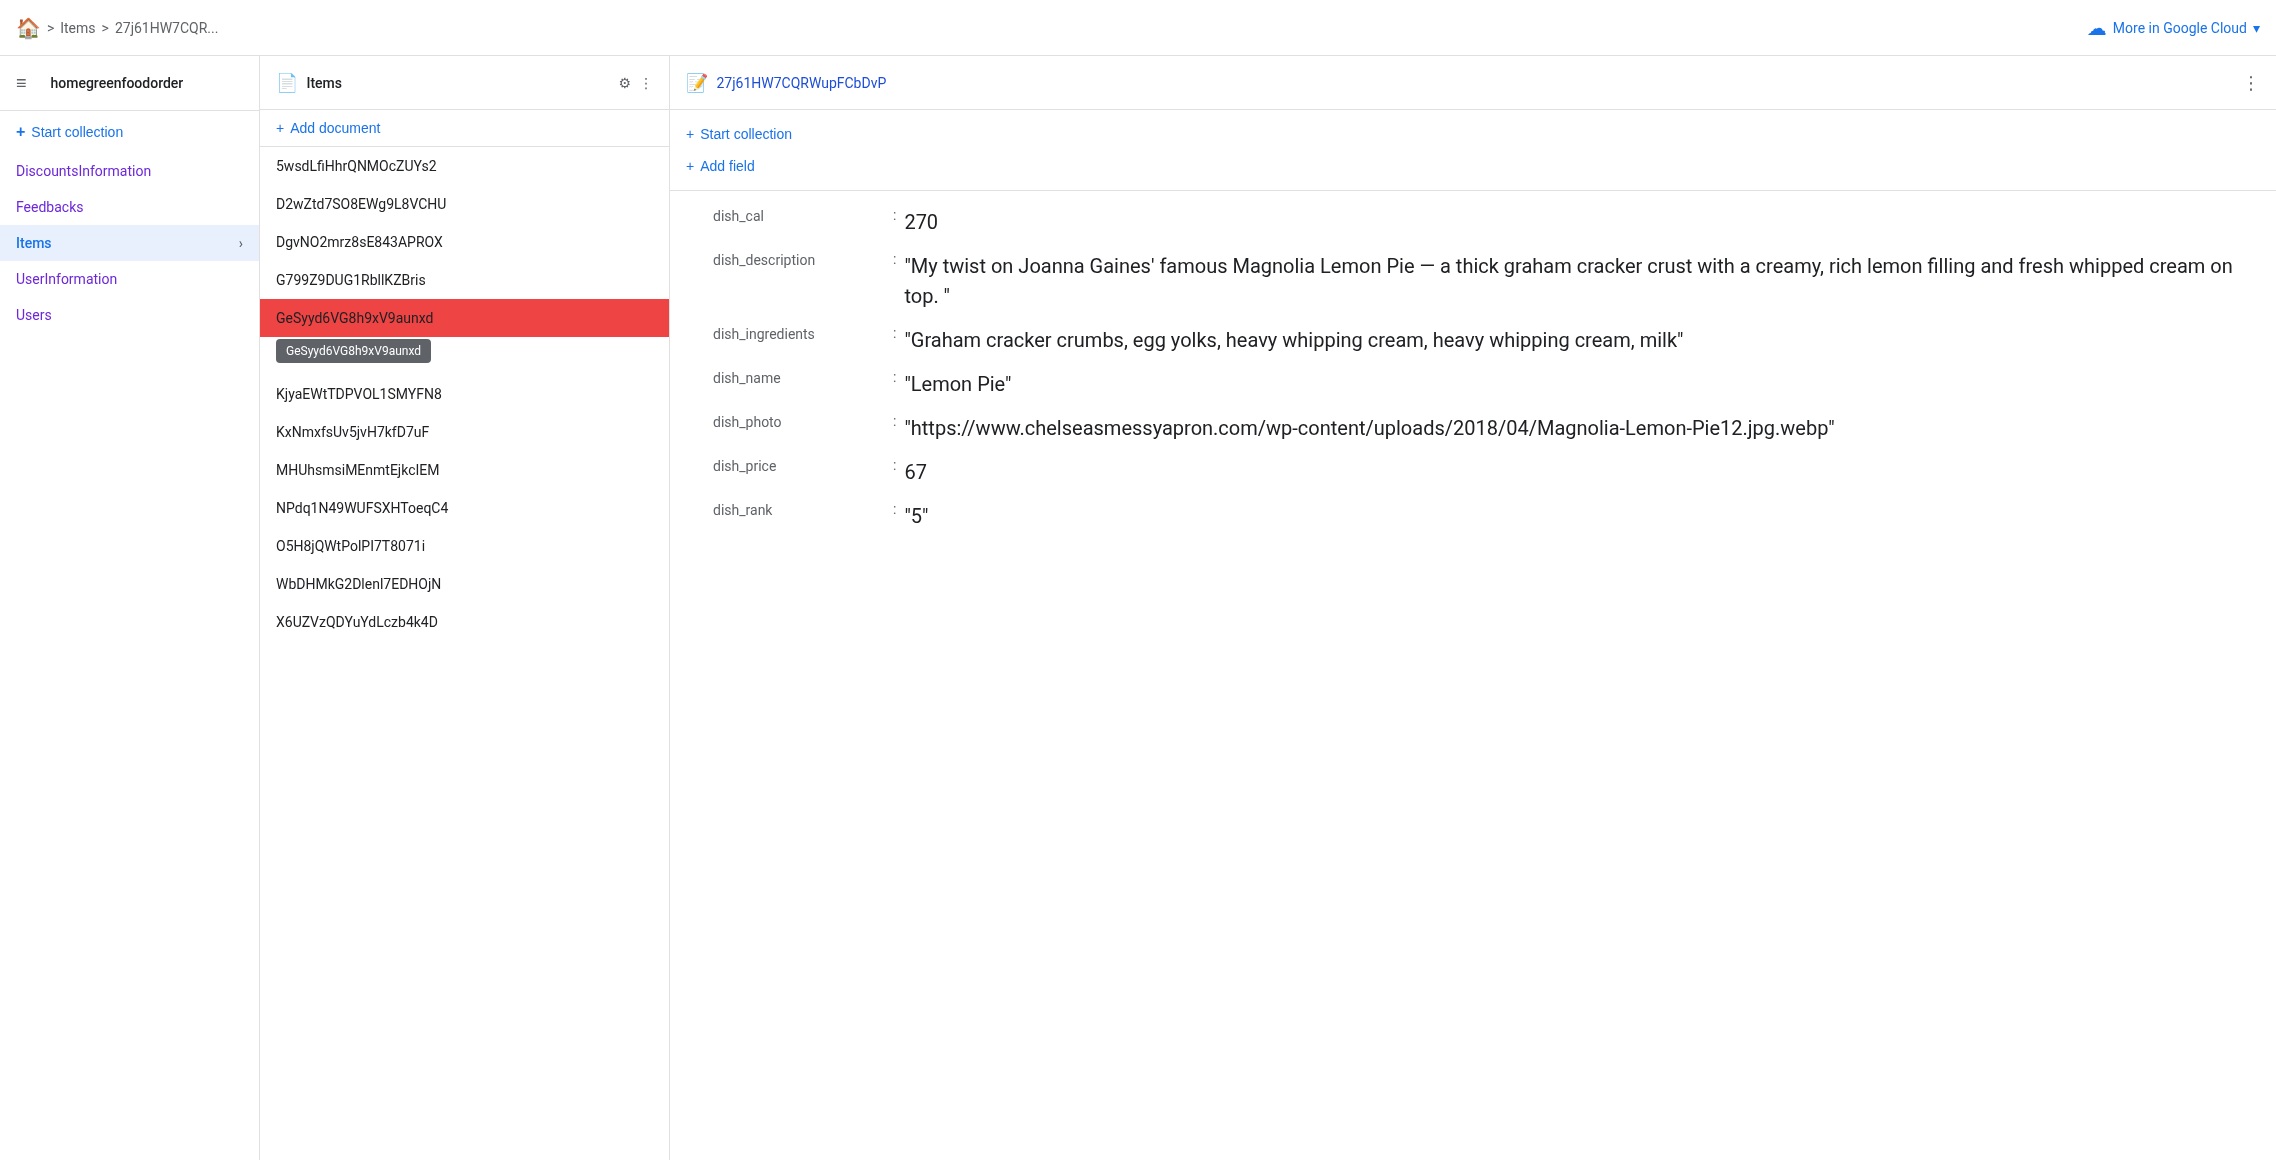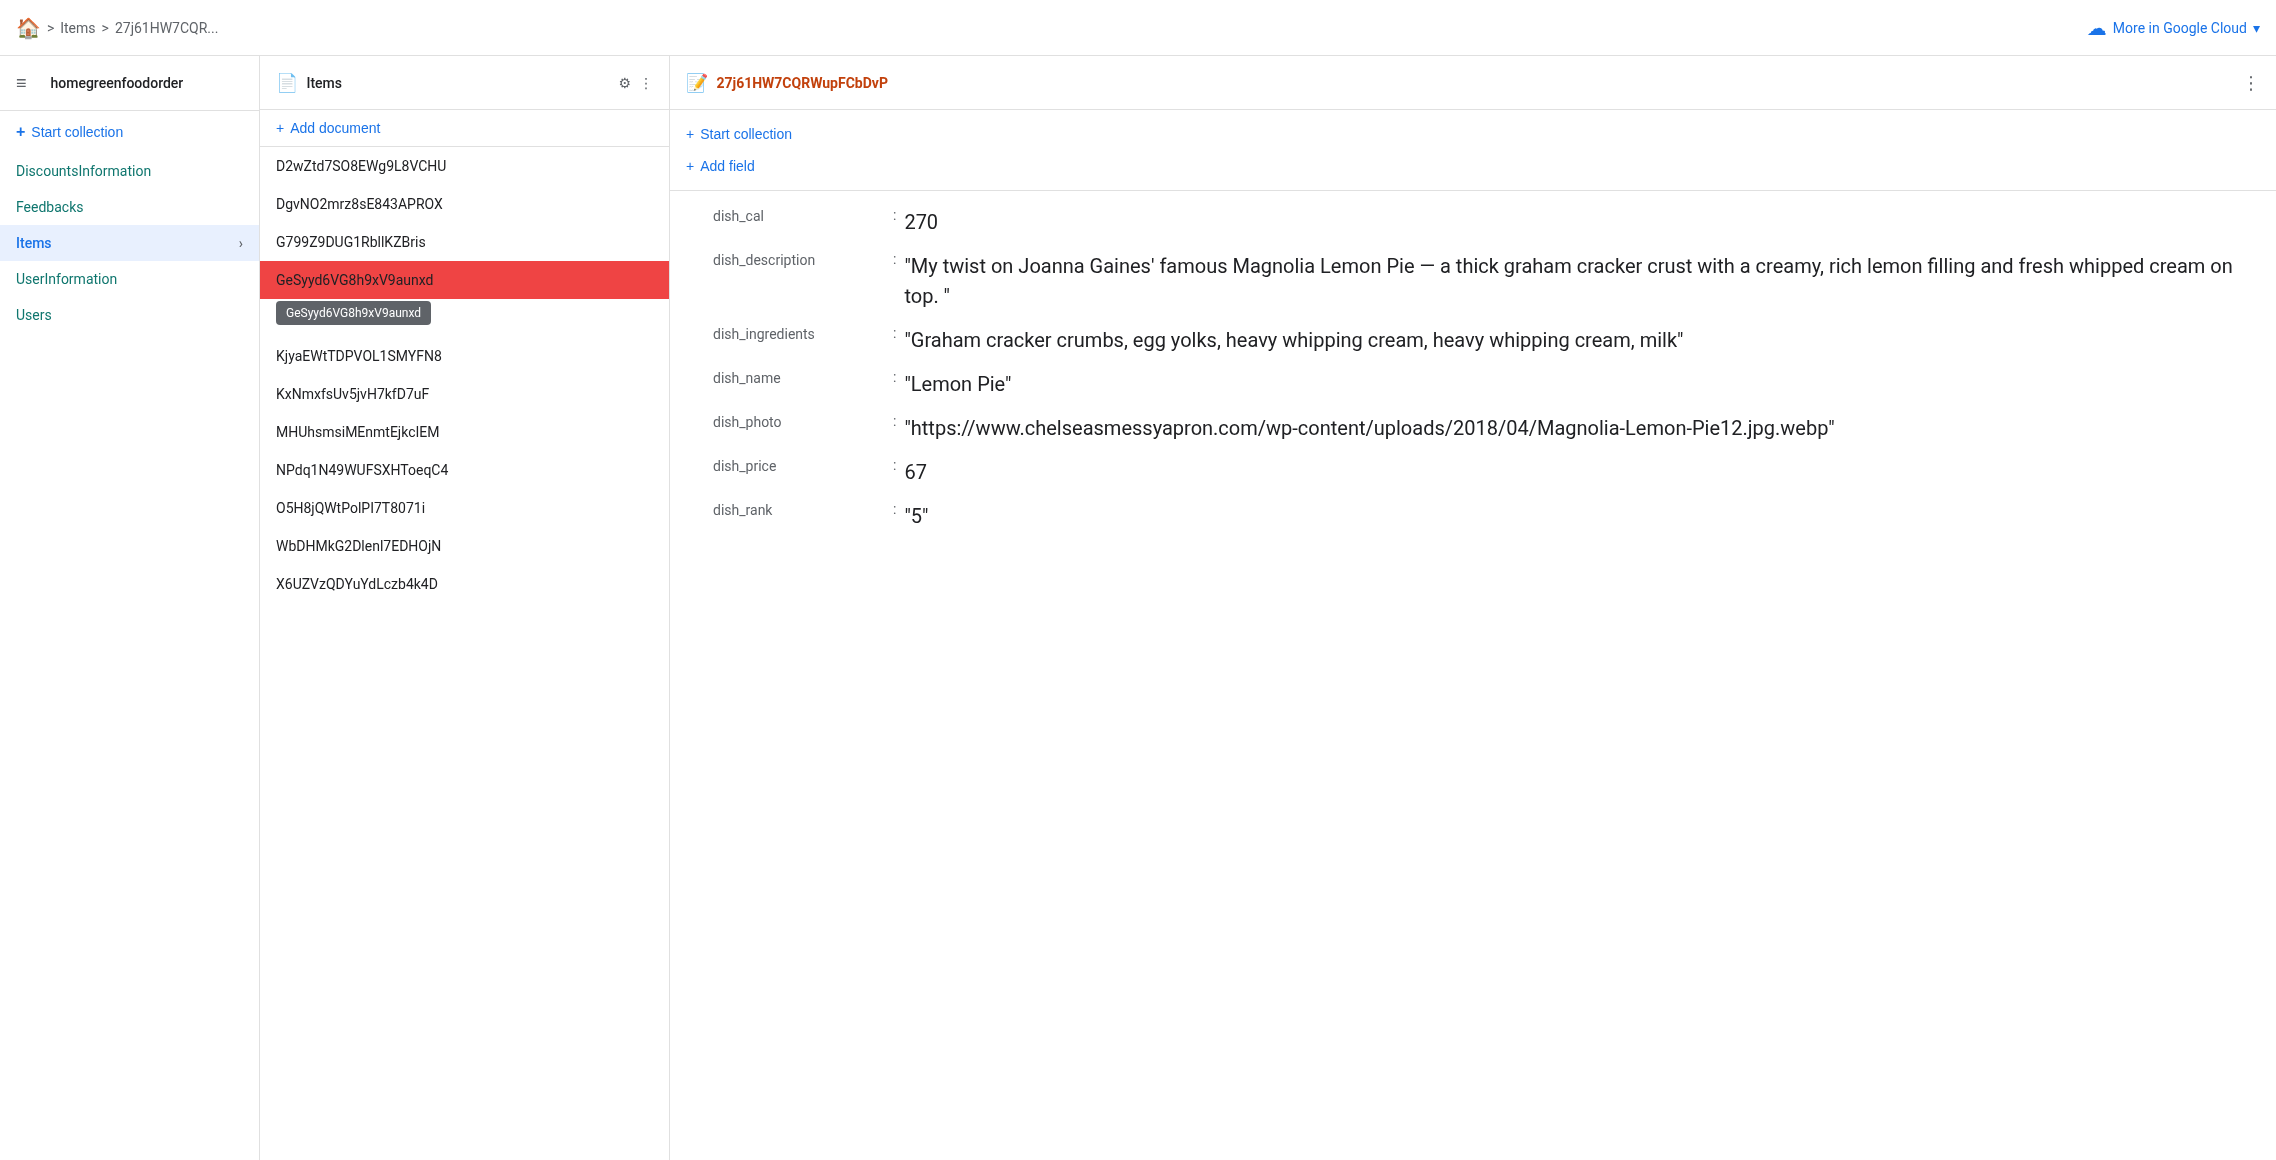--- a/index.html
+++ b/index.html
@@ -71,21 +71,21 @@
       cursor: pointer;
       border: none;
       background: none;
     }
     .start-collection-btn .plus { font-size: 16px; font-weight: 700; }
     .sidebar-nav { list-style: none; }
     .sidebar-nav li {
       padding: 10px 16px;
       cursor: pointer;
       font-size: 14px;
-      color: #0f766e;
+      color: #6d28d9;
     }
     .sidebar-nav li.active {
       background: #e8f0fe;
       color: #1a73e8;
       font-weight: 500;
       display: flex;
       align-items: center;
       justify-content: space-between;
     }
     .sidebar-nav li.active .chevron { color: #5f6368; }
@@ -151,21 +151,21 @@
       overflow-y: auto;
     }
     .doc-panel-header {
       display: flex;
       align-items: center;
       padding: 16px;
       border-bottom: 1px solid #e0e0e0;
       gap: 8px;
     }
     .doc-panel-icon { color: #5f6368; font-size: 18px; }
-    .doc-panel-title { font-size: 14px; font-weight: 700; color: #c2410c; flex: 1; }
+    .doc-panel-title { font-size: 14px; font-weight: 400; color: #1d4ed8; flex: 1; }
     .doc-panel-more { color: #5f6368; cursor: pointer; font-size: 18px; }
     .doc-actions {
       display: flex;
       flex-direction: column;
       gap: 0;
       padding: 12px 16px;
       border-bottom: 1px solid #e0e0e0;
     }
     .start-coll-btn {
       display: flex;
@@ -270,20 +270,21 @@
       <div class="panel-actions">
         <span>⚙</span>
         <span>⋮</span>
       </div>
     </div>
     <button class="add-doc-btn">
       <span>+</span>
       <span>Add document</span>
     </button>
     <div class="doc-list" id="doc-list">
+    <div class="doc-item">5wsdLfiHhrQNMOcZUYs2</div>
         <div class="doc-item">D2wZtd7SO8EWg9L8VCHU</div>
         <div class="doc-item">DgvNO2mrz8sE843APROX</div>
         <div class="doc-item">G799Z9DUG1RbllKZBris</div>
         <div class="doc-item active">GeSyyd6VG8h9xV9aunxd<div class="doc-tooltip">GeSyyd6VG8h9xV9aunxd</div></div>
         <div class="doc-item">I8te7elc0EAEFQs0SWoX</div>
         <div class="doc-item">KjyaEWtTDPVOL1SMYFN8</div>
         <div class="doc-item">KxNmxfsUv5jvH7kfD7uF</div>
         <div class="doc-item">MHUhsmsiMEnmtEjkcIEM</div>
         <div class="doc-item">NPdq1N49WUFSXHToeqC4</div>
         <div class="doc-item">O5H8jQWtPolPI7T8071i</div>

